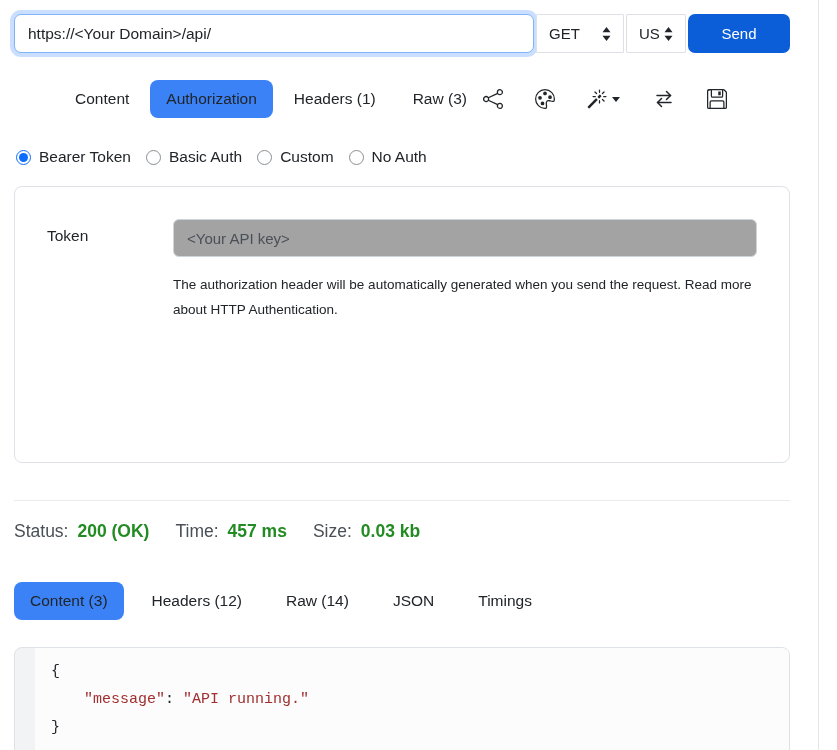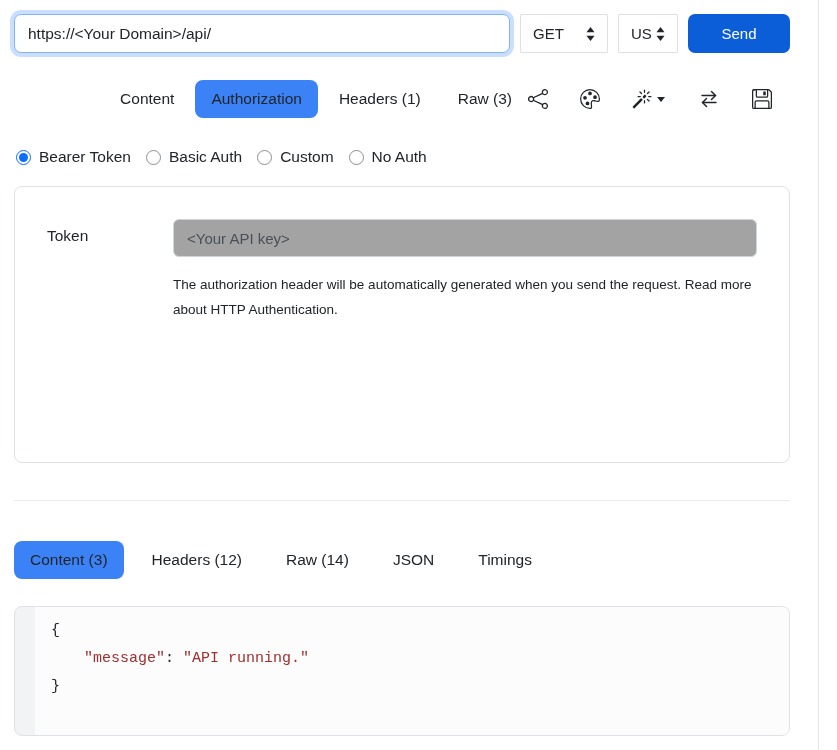--- a/index.html
+++ b/index.html
@@ -7,21 +7,21 @@
   body {
     width: 837px; height: 750px; overflow: hidden;
     background: #ffffff; color: #212529;
     font-family: "Liberation Sans", sans-serif;
     position: relative;
   }
   .vline { position: absolute; left: 818px; top: 0; width: 1px; height: 750px; background: #e4e7ea; }
   .page { width: 776px; margin-left: 14px; padding-top: 14px; }
 
   
-  .request-bar { display: flex; gap: 10px; align-items: flex-start; }
+  .request-bar { display: flex; gap: 2px; align-items: flex-start; }
   .url-input {
     flex: 1; height: 39px; border: 1px solid #80b3f8; border-radius: 7px;
     box-shadow: 0 0 0 4px rgba(13,110,253,0.22);
     padding: 0 13px; font-size: 15.5px; color: #212529; outline: none;
     font-family: "Liberation Sans", sans-serif;
   }
   .select {
     height: 39px; background: #fff; border: 1px solid #dde1e5; border-radius: 1px;
     display: flex; align-items: center; justify-content: space-between;
     padding: 0 12px; font-size: 15px; cursor: pointer;
@@ -29,21 +29,21 @@
   .select.method { width: 88px; }
   .select.region { width: 60px; }
   .updown { display: flex; flex-direction: column; gap: 2px; align-items: center; }
   .send-btn {
     width: 102px; height: 39px; background: #0b5ed7; color: #fff; border: none;
     border-radius: 7px; font-size: 15px; cursor: pointer;
     font-family: "Liberation Sans", sans-serif;
   }
 
   
-  .tabs-row { margin-top: 27px; display: flex; justify-content: flex-end; align-items: center; }
+  .tabs-row { margin-top: 27px; display: flex; justify-content: center; align-items: center; }
   .tabs { display: flex; align-items: center; gap: 5px; }
   .tab { padding: 10px 16px; font-size: 15.5px; border-radius: 8px; cursor: pointer; white-space: nowrap; }
   .tab.active { background: #3b82f6; }
   .icon-btns { display: flex; align-items: center; gap: 32px; padding-right: 18px; }
   .icon-btn { display: flex; align-items: center; gap: 4px; cursor: pointer; color: #212529; }
   .icon-btn svg { display: block; }
 
   
   .auth-options { margin-top: 30px; display: flex; align-items: center; gap: 15px; padding-left: 2px; }
   .auth-opt { display: flex; align-items: center; gap: 8px; font-size: 15.5px; cursor: pointer; }
@@ -184,20 +184,34 @@
   <div class="auth-panel">
     <div class="token-label">Token</div>
     <div class="token-col">
       <input class="token-input" type="text" value="&lt;Your API key&gt;" style="">
       <div class="help-text">The authorization header will be automatically generated when you send the request. Read more about HTTP Authentication.</div>
     </div>
   </div>
 
   <div class="divider"></div>
 
+  <div class="status-row">
+    <div class="status-group">
+      <span class="status-label">Status:</span>
+      <span class="status-value">200 (OK)</span>
+    </div>
+    <div class="status-group">
+      <span class="status-label">Time:</span>
+      <span class="status-value">457 ms</span>
+    </div>
+    <div class="status-group">
+      <span class="status-label">Size:</span>
+      <span class="status-value">0.03 kb</span>
+    </div>
+  </div>
 
   <div class="response-tabs">
     <div class="tab active">Content (3)</div>
     <div class="tab">Headers (12)</div>
     <div class="tab">Raw (14)</div>
     <div class="tab">JSON</div>
     <div class="tab">Timings</div>
   </div>
 
   <div class="code-card">

